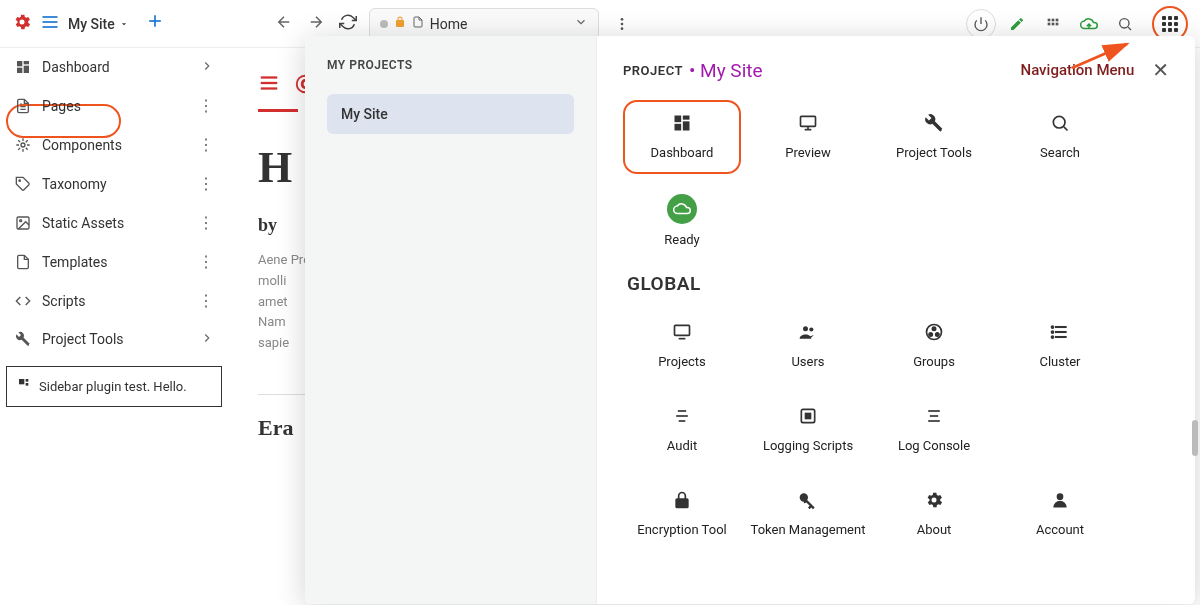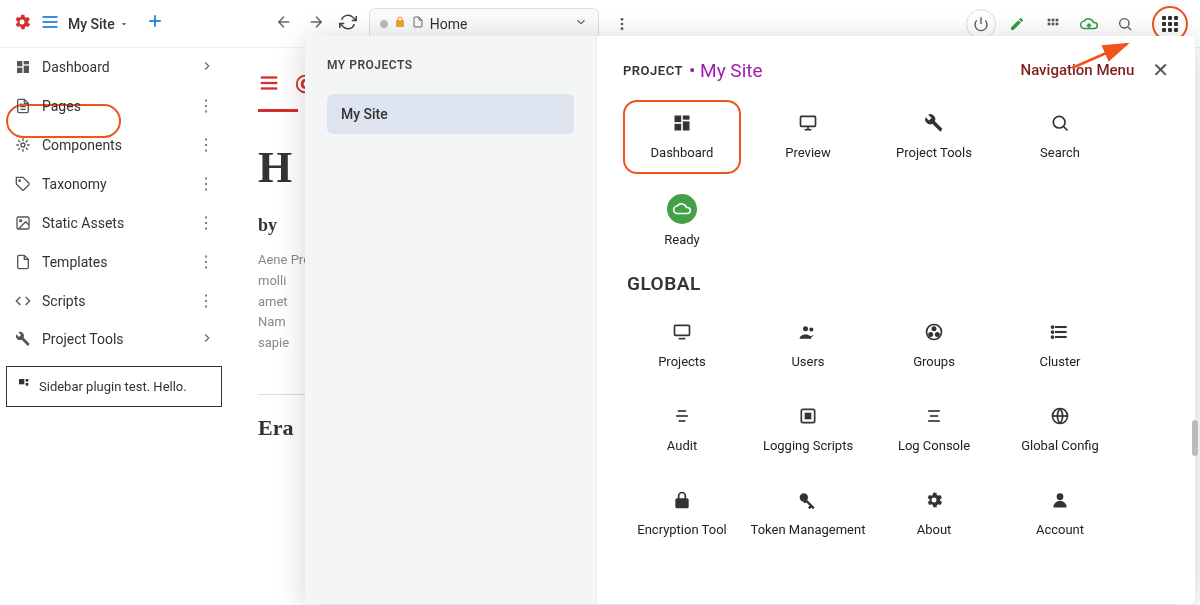--- a/index.html
+++ b/index.html
@@ -413,28 +413,20 @@
           <span class="t-label">Logging Scripts</span>
         </div>
       <div class="tile">
           <span class="t-icon"><svg width="20" height="20" viewBox="0 0 24 24" fill="none" stroke="currentColor" stroke-width="2">
               <line x1="5" y1="6" x2="19" y2="6"></line>
               <line x1="7" y1="12" x2="17" y2="12"></line>
               <line x1="5" y1="18" x2="19" y2="18"></line>
             </svg></span>
           <span class="t-label">Log Console</span>
         </div>
-      <div class="tile">
-          <span class="t-icon"><svg width="20" height="20" viewBox="0 0 24 24" fill="none" stroke="currentColor" stroke-width="2">
-              <circle cx="12" cy="12" r="9"></circle>
-              <line x1="3" y1="12" x2="21" y2="12"></line>
-              <path d="M12 3a14 14 0 000 18M12 3a14 14 0 010 18"></path>
-            </svg></span>
-          <span class="t-label">Global Config</span>
-        </div>
     </div>
     <div class="grid-row">
       <div class="tile">
           <span class="t-icon"><svg width="20" height="20" viewBox="0 0 24 24" fill="currentColor">
               <path d="M18 10h-1V7a5 5 0 00-10 0v3H6a2 2 0 00-2 2v8a2 2 0 002 2h12a2 2 0 002-2v-8a2 2 0 00-2-2zM9 7a3 3 0 016 0v3H9z"></path>
             </svg></span>
           <span class="t-label">Encryption Tool</span>
         </div>
       <div class="tile">
           <span class="t-icon"><svg width="20" height="20" viewBox="0 0 24 24" fill="currentColor">

